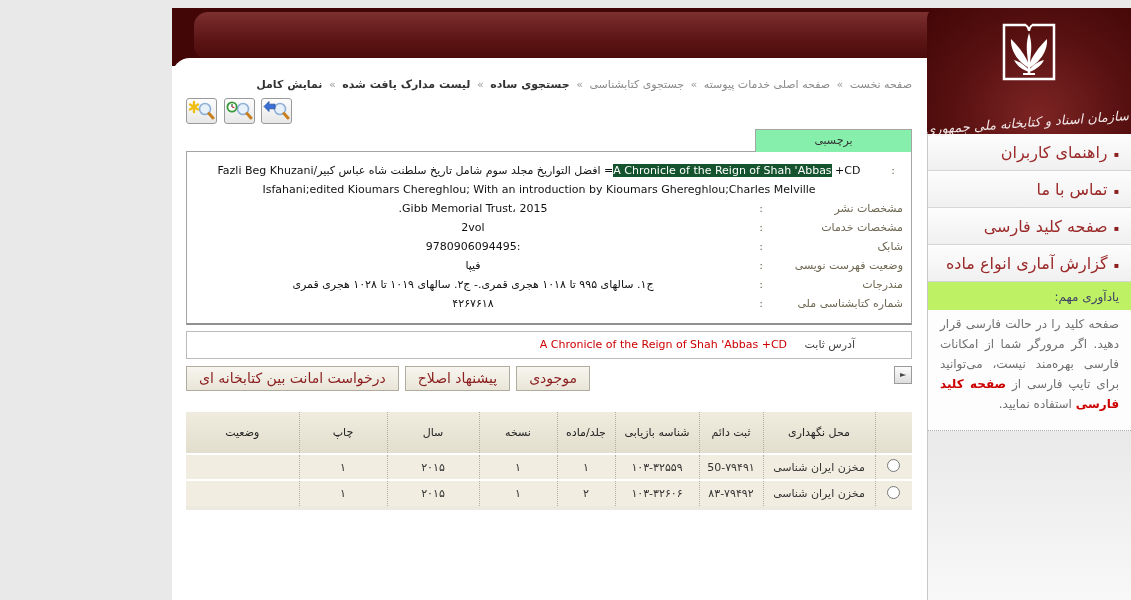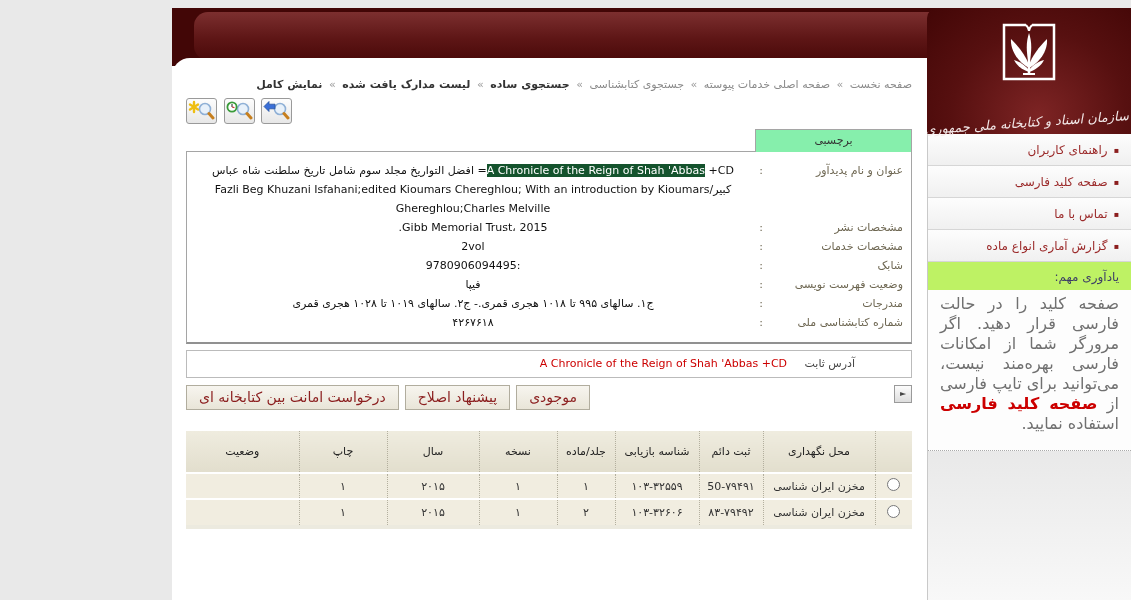--- a/index.html
+++ b/index.html
@@ -36,24 +36,24 @@
     color:#f3e9e9; font-size:13px; font-style:italic;
     transform:rotate(-4deg); white-space:nowrap; overflow:hidden; direction:rtl;
   }
   .side-lower { flex:1; display:flex; flex-direction:column; border-left:1px solid #c9c9c9; background:#fff; }
   .menu-item {
     direction:rtl; text-align:right; padding:9px 12px 8px 6px;
     background:linear-gradient(180deg,#fdfdfd,#f0f0f0);
     border-bottom:1px solid #d6d6d6; cursor:pointer;
   }
   .menu-item .bullet { color:#8b1e1e; font-size:8px; margin-left:6px; vertical-align:1px; }
-  .menu-item .mlabel { color:#9b2a2a; font-size:12px; }
+  .menu-item .mlabel { color:#9b2a2a; font-size:16px; }
   .note-title { direction:rtl; text-align:right; padding:8px 12px 6px; color:#3c3c66; font-size:12px; background:#bef264; }
   .note-text {
-    direction:rtl; text-align:justify; padding:4px 12px 16px; font-size:16px;
+    direction:rtl; text-align:justify; padding:4px 12px 16px; font-size:12px;
     line-height:20px; color:#707070; border-bottom:1px dotted #aaa; background:#fdfdfd;
   }
   .note-link { color:#c00; font-weight:bold; cursor:pointer; }
   .side-filler { flex:1; background:linear-gradient(180deg,#e9e9e9,#f8f8f8); }
 
   
   .content { position:absolute; left:14px; top:62px; width:726px; z-index:4; }
   .breadcrumb { direction:rtl; text-align:right; margin-top:8px; font-size:11px; color:#8a8a8a; height:16px; }
   .breadcrumb .crumb { color:#8a8a8a; cursor:pointer; }
   .breadcrumb .crumb.bold { color:#333; font-weight:bold; }
@@ -145,24 +145,24 @@
         <path d="M26,56 L38,56" stroke="#fff" stroke-width="2"></path>
       </svg>
       <div class="logo-callig">سازمان اسناد و کتابخانه ملی جمهوری اسلامی ایران</div>
     </div>
 
     <div class="side-lower">
       <div class="menu-item">
         <span class="bullet">▪</span><span class="mlabel">راهنمای کاربران</span>
       </div>
       <div class="menu-item">
+        <span class="bullet">▪</span><span class="mlabel">تماس با ما</span>
+      </div>
+      <div class="menu-item">
         <span class="bullet">▪</span><span class="mlabel">صفحه کلید فارسی</span>
-      </div>
-      <div class="menu-item">
-        <span class="bullet">▪</span><span class="mlabel">تماس با ما</span>
       </div>
       <div class="menu-item">
         <span class="bullet">▪</span><span class="mlabel">گزارش آماری انواع ماده</span>
       </div>
       <div class="note-title">یادآوری مهم:</div>
       <div class="note-text"><span>صفحه کلید را در حالت فارسی قرار دهید. اگر مرورگر شما از امکانات فارسی بهره‌مند نیست، می‌توانید برای تایپ فارسی از </span><span class="note-link">صفحه کلید فارسی</span><span> استفاده نمایید.</span></div>
       <div class="side-filler"></div>
     </div>
   </div>
 
@@ -211,21 +211,20 @@
         </svg>
       </span>
     </div>
 
     <div class="tab-row">
       <div class="rec-tab">برچسبی</div>
     </div>
 
     <div class="rec-panel">
       <div class="rec-row">
-        <div class="rec-label">عنوان و نام پدیدآور</div>
         <div class="rec-sep">:</div>
         <div class="rec-value"><span class="hl">A Chronicle of the Reign of Shah 'Abbas</span><span> +CD= افضل التواریخ مجلد سوم شامل تاریخ سلطنت شاه عباس کبیر/Fazli Beg Khuzani Isfahani;edited Kioumars Chereghlou; With an introduction by Kioumars Ghereghlou;Charles Melville</span></div>
       </div>
       <div class="rec-row">
         <div class="rec-label">مشخصات نشر</div>
         <div class="rec-sep">:</div>
         <div class="rec-value" dir="ltr">.Gibb Memorial Trust، 2015</div>
       </div>
       <div class="rec-row">
         <div class="rec-label">مشخصات خدمات</div>

